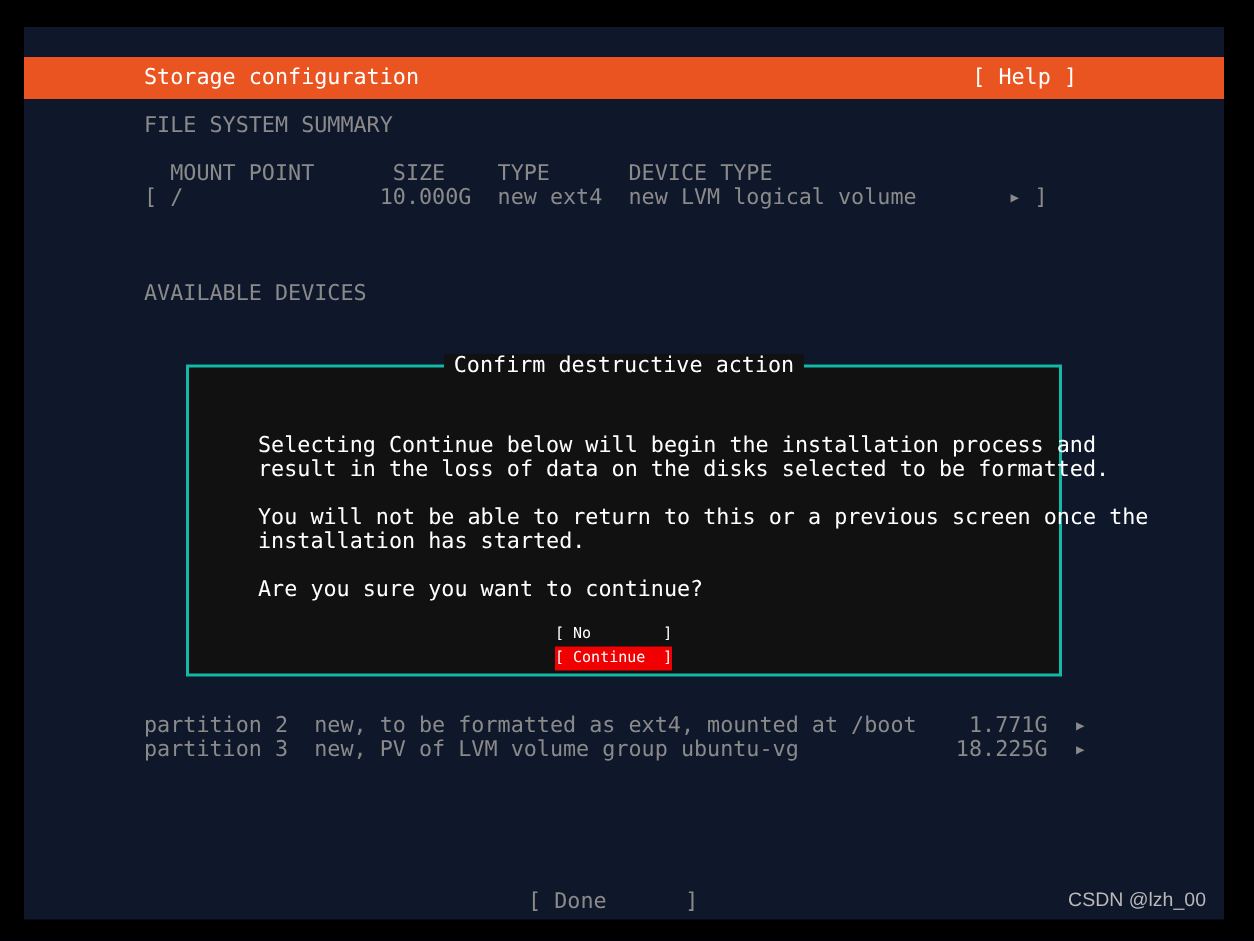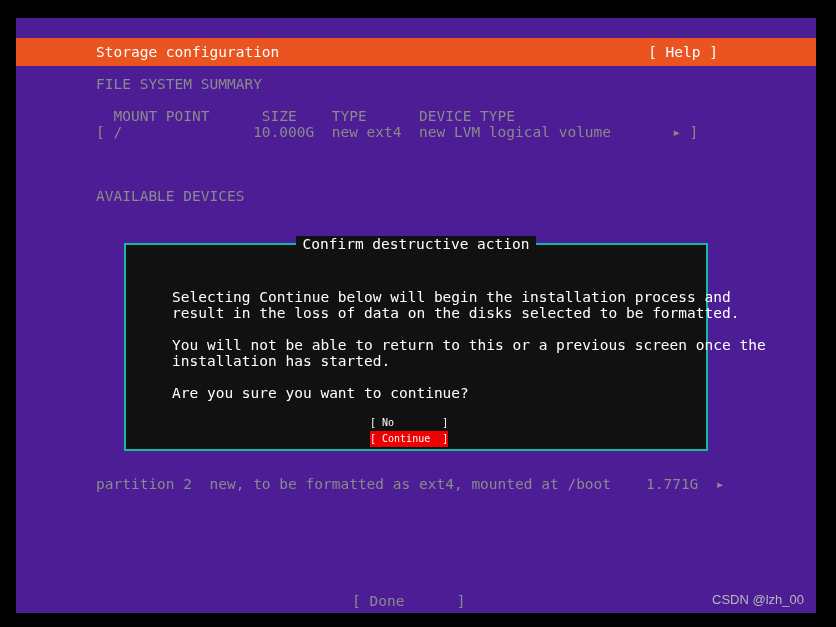--- a/index.html
+++ b/index.html
@@ -22,21 +22,21 @@
     background: #000000;
   }
 
   
   #terminal {
     position: absolute;
     left: 16px;
     top: 18px;
     width: 800px;
     height: 595px;
-    background: #4c1d95;
+    background: #0f172a;
     color: #8a8a8a;
     font-size: 14.5px;
     line-height: 16px;
     letter-spacing: 0px;
   }
 
   
   #header {
     position: absolute;
     left: 0;
@@ -178,20 +178,21 @@
       <span class="help">[ Help ]</span>
     </div>
 
     <div class="row dim" id="fs-summary-label">FILE SYSTEM SUMMARY</div>
     <div class="row dim" id="col-headers">  MOUNT POINT      SIZE    TYPE      DEVICE TYPE</div>
     <div class="row dim" id="fsrow0">[ /               10.000G  new ext4  new LVM logical volume       ▸ ]</div>
 
     <div class="row dim" id="avail-label">AVAILABLE DEVICES</div>
 
     <div class="row dim" id="partrow0">partition 2  new, to be formatted as ext4, mounted at /boot    1.771G  ▸</div>
+    <div class="row dim" id="partrow1">partition 3  new, PV of LVM volume group ubuntu-vg            18.225G  ▸</div>
 
     <div id="bottom-buttons">
       <span class="btn">[ Done      ]</span>
       
       
     </div>
 
     <div id="dialog">
       <div id="dialog-title-wrap">
         <span id="dialog-title">Confirm destructive action</span>

